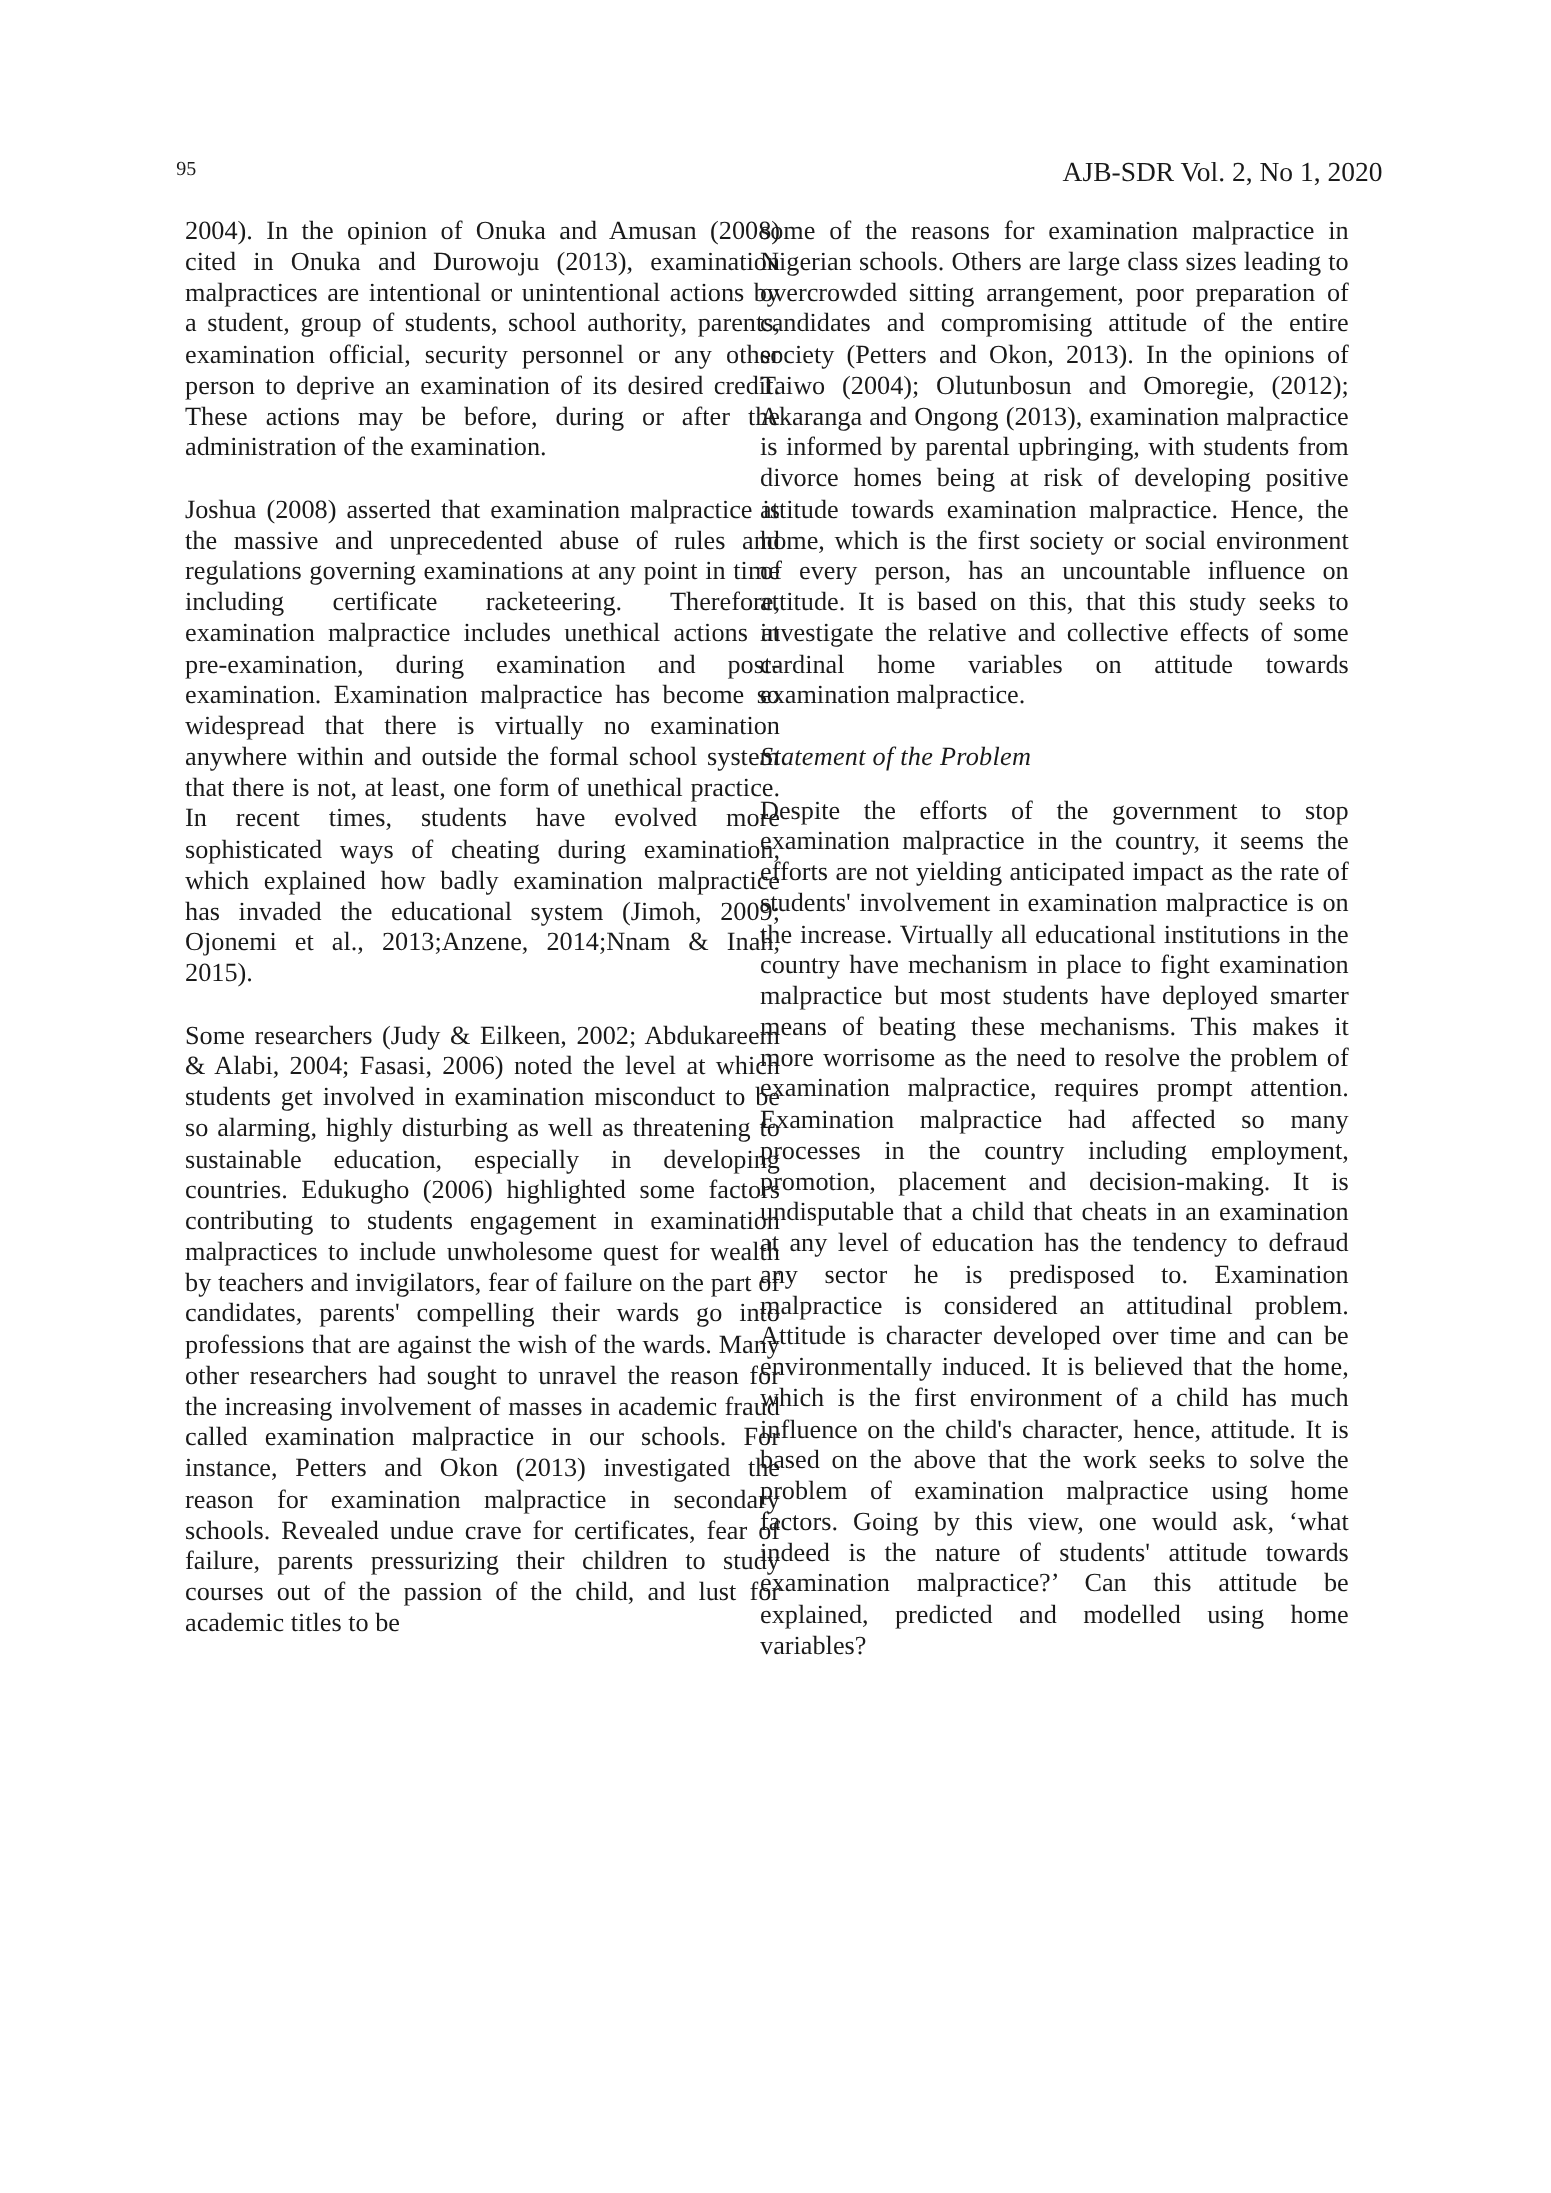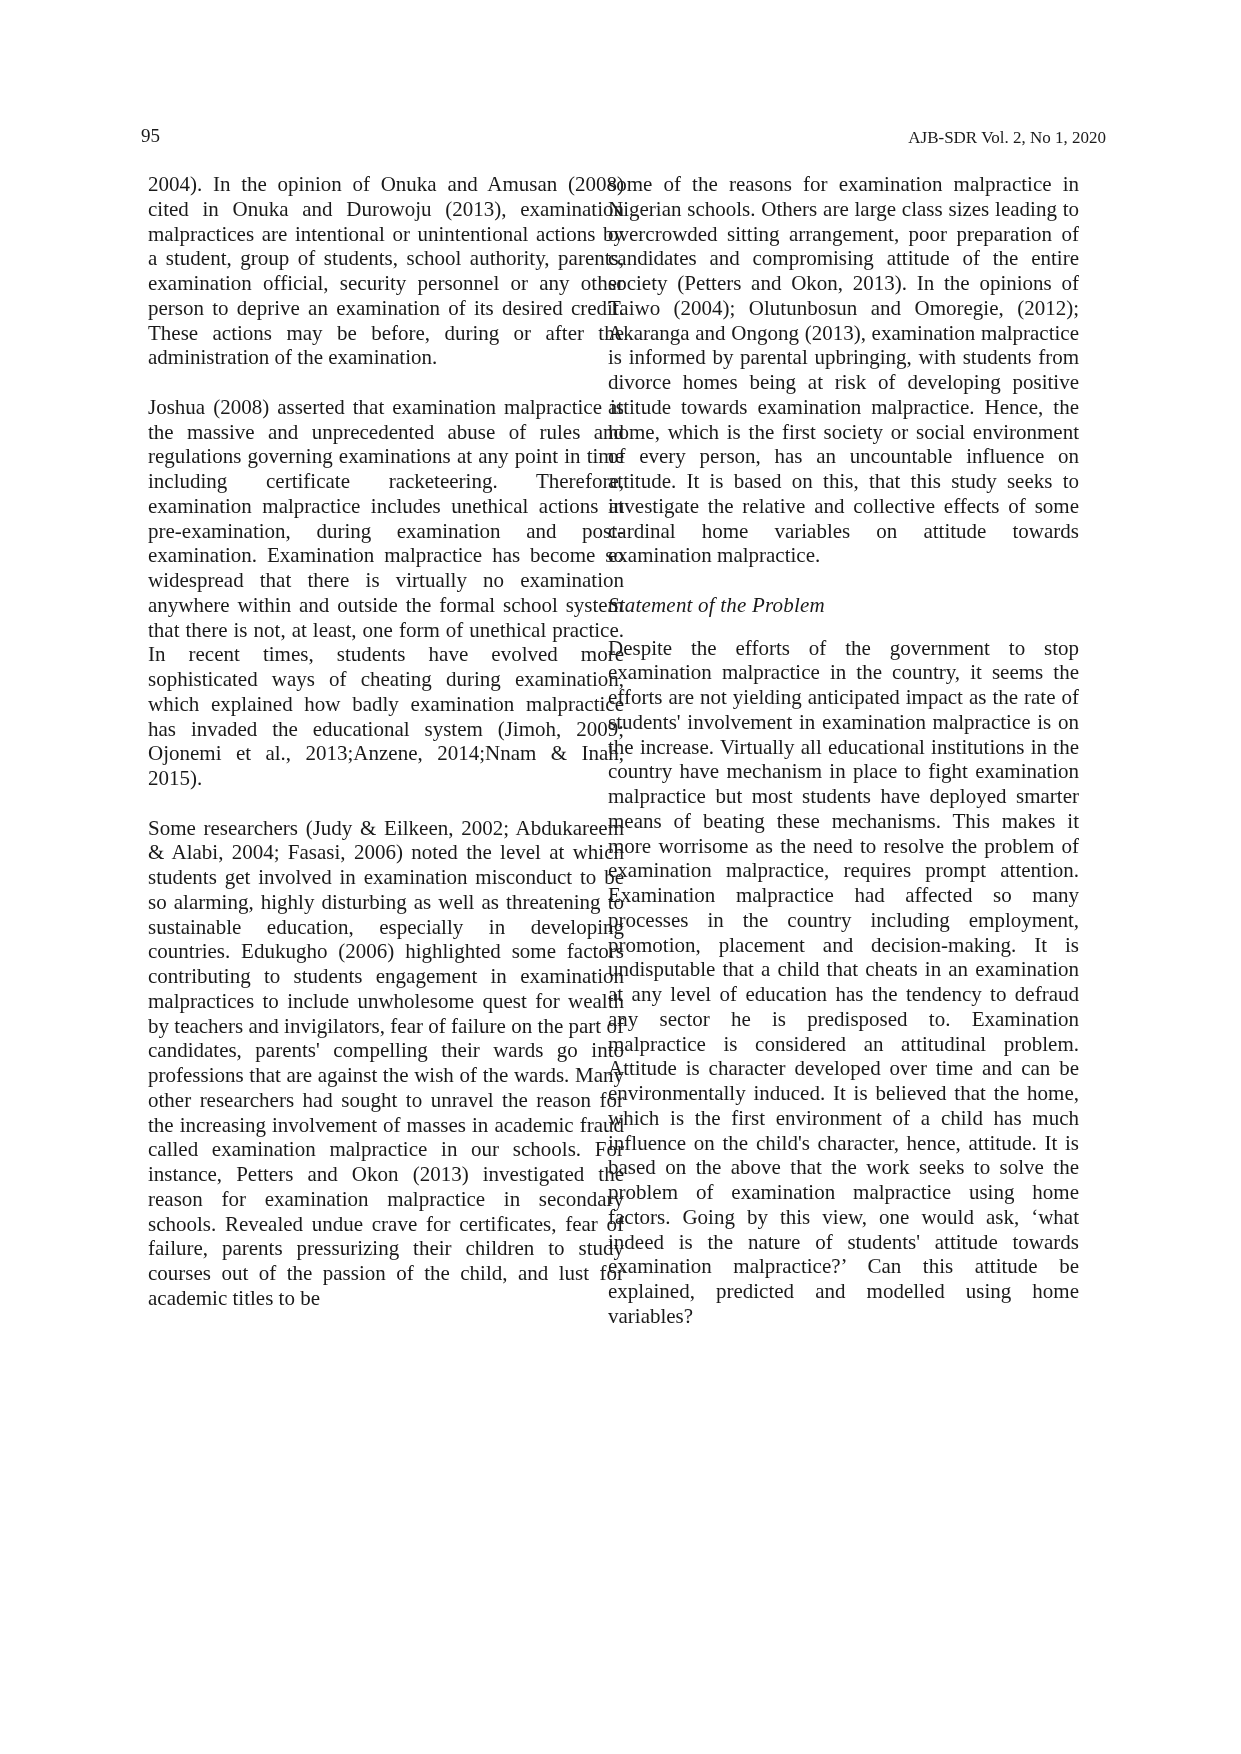--- a/index.html
+++ b/index.html
@@ -1,19 +1,19 @@
 <!DOCTYPE html>
 <html><head>
 <meta charset="utf-8">
 <style>
   html, body { margin: 0; padding: 0; background: #ffffff; }
   body { width: 1241px; height: 1754px; position: relative; overflow: hidden;
          font-family: "Liberation Serif", "DejaVu Serif", serif; color: #1a1a1a; }
-  .page-number { position: absolute; left: 141px; top: 124px; font-size: 19px; line-height: 24px; }
-  .journal-ref { position: absolute; right: 135px; top: 128px; font-size: 17px; line-height: 20px; }
+  .page-number { position: absolute; left: 141px; top: 124px; font-size: 16px; line-height: 24px; }
+  .journal-ref { position: absolute; right: 135px; top: 128px; font-size: 22px; line-height: 20px; }
   .col { position: absolute; top: 172px; width: 476px; font-size: 21px; line-height: 24.75px; }
   .col-left { left: 148px; }
   .col-right { left: 608px; width: 471px; }
   .para { margin: 0; text-align: justify; text-align-last: left; hyphens: none; }
   .para + .para { margin-top: 24.75px; }
   .heading { margin: 24.75px 0 0 0; font-size: 21px; line-height: 24.75px; letter-spacing: 0.2px; }
   .heading + .para { margin-top: 18px; }
 </style>
 </head>
 <body>

